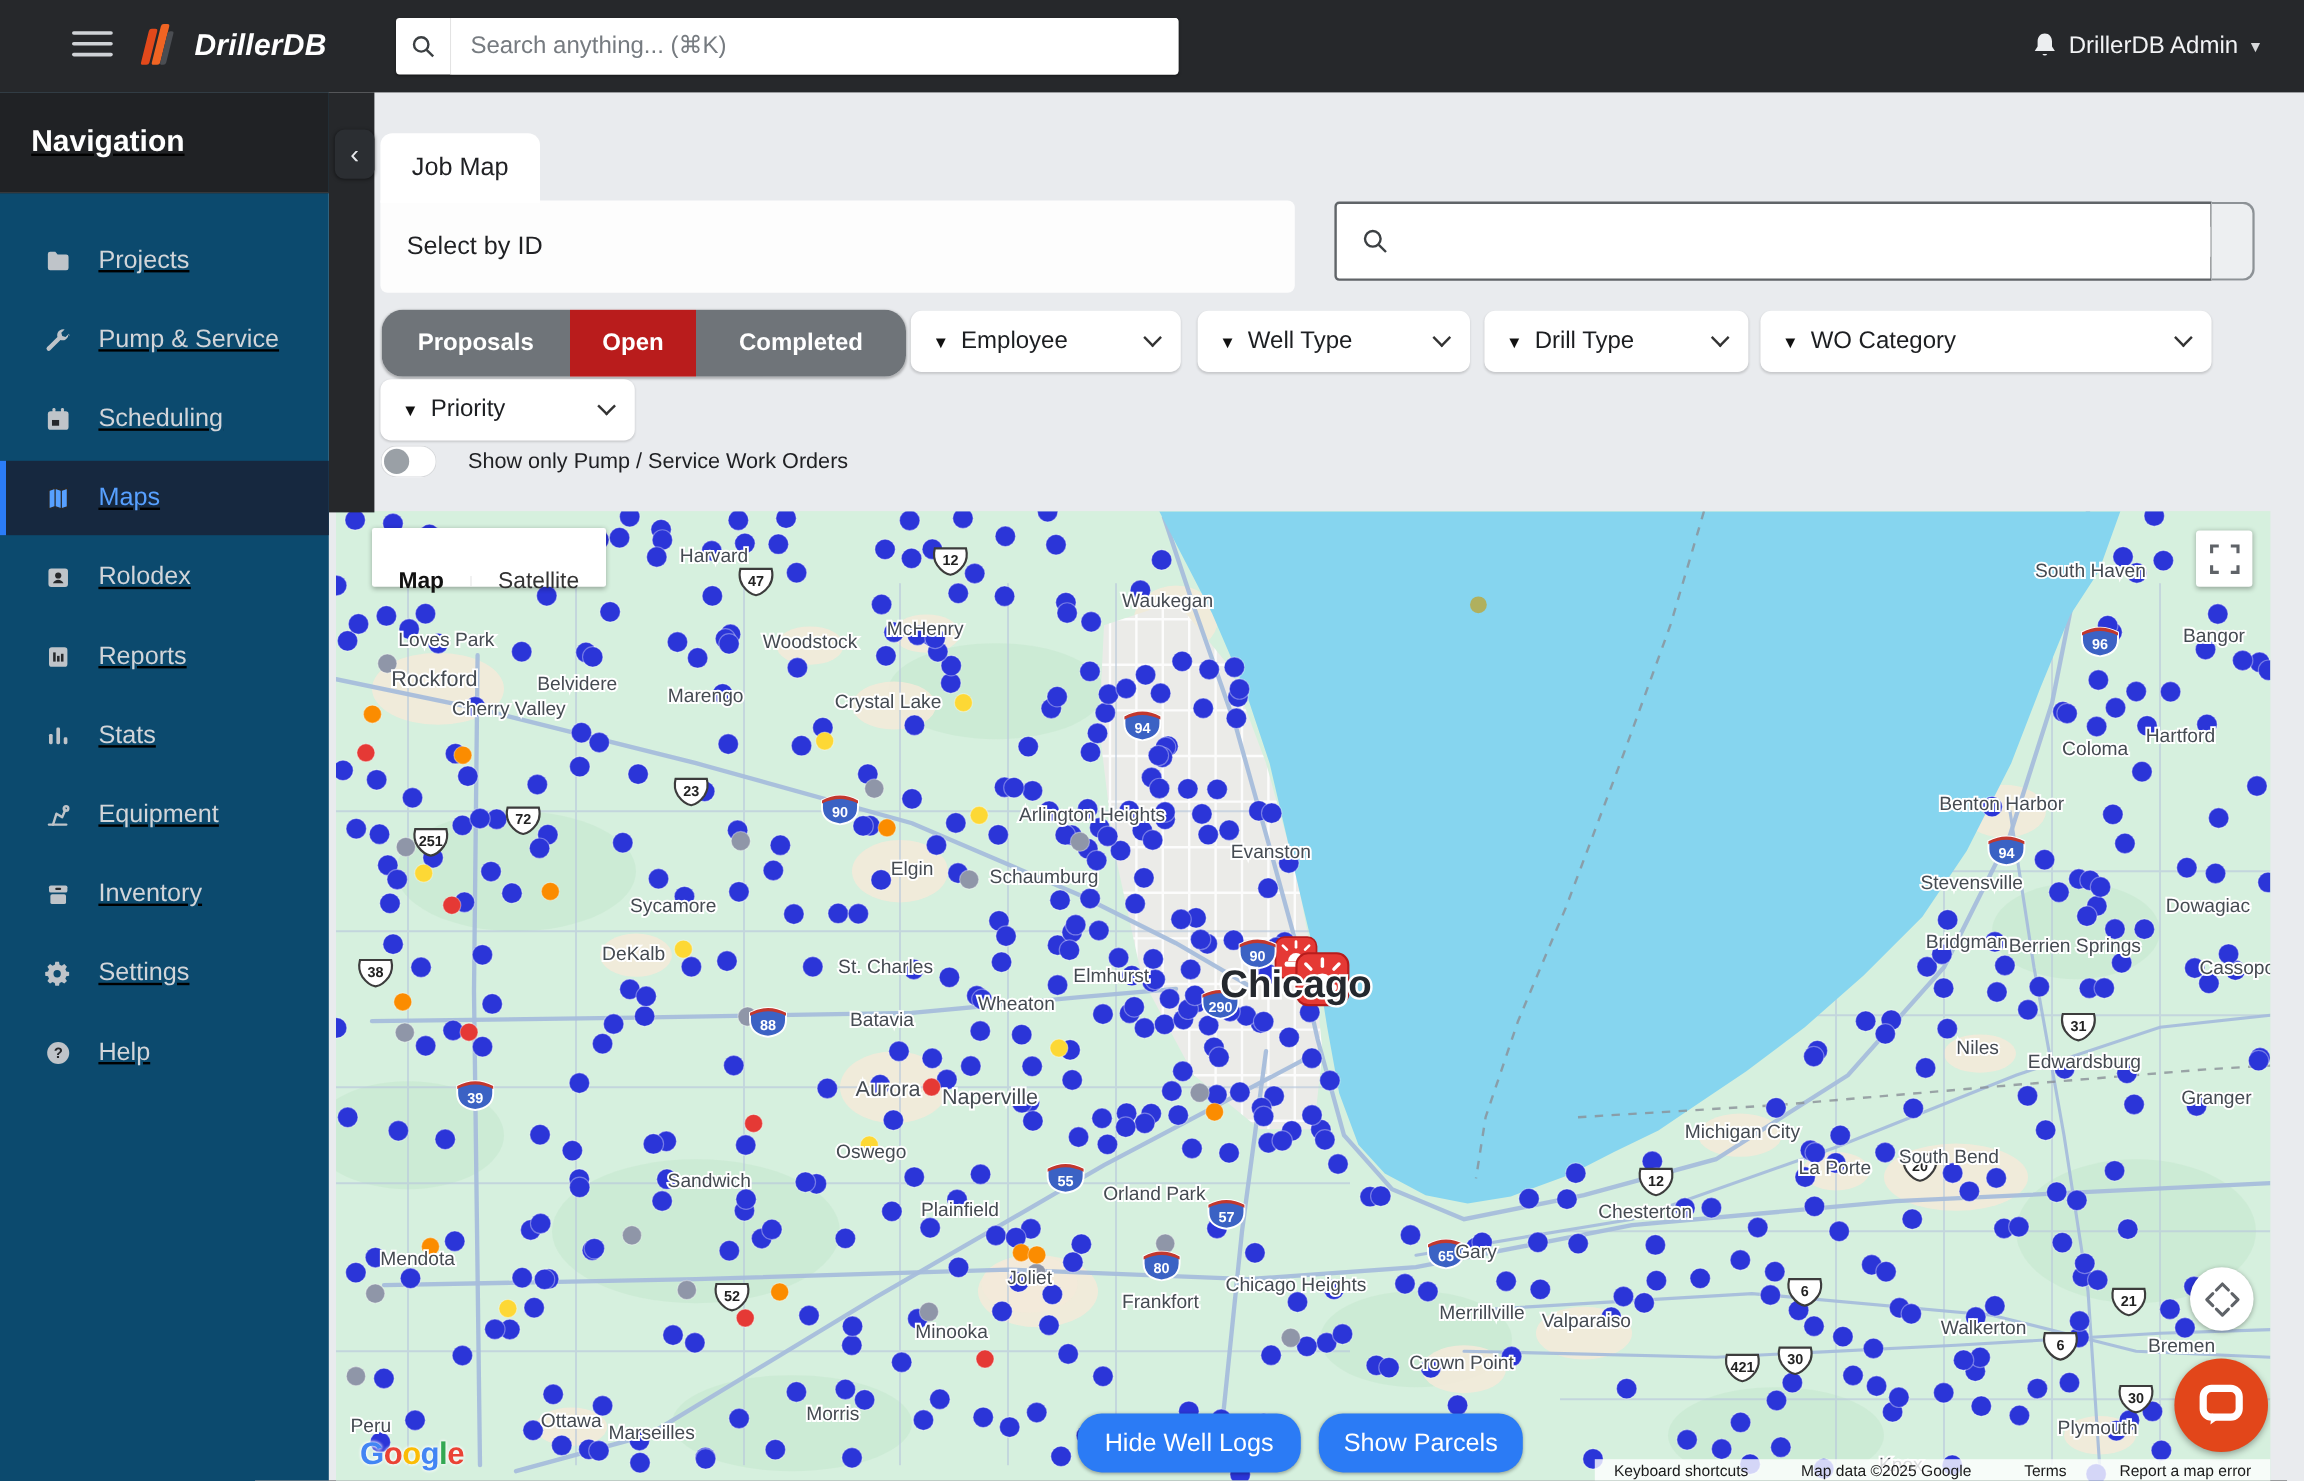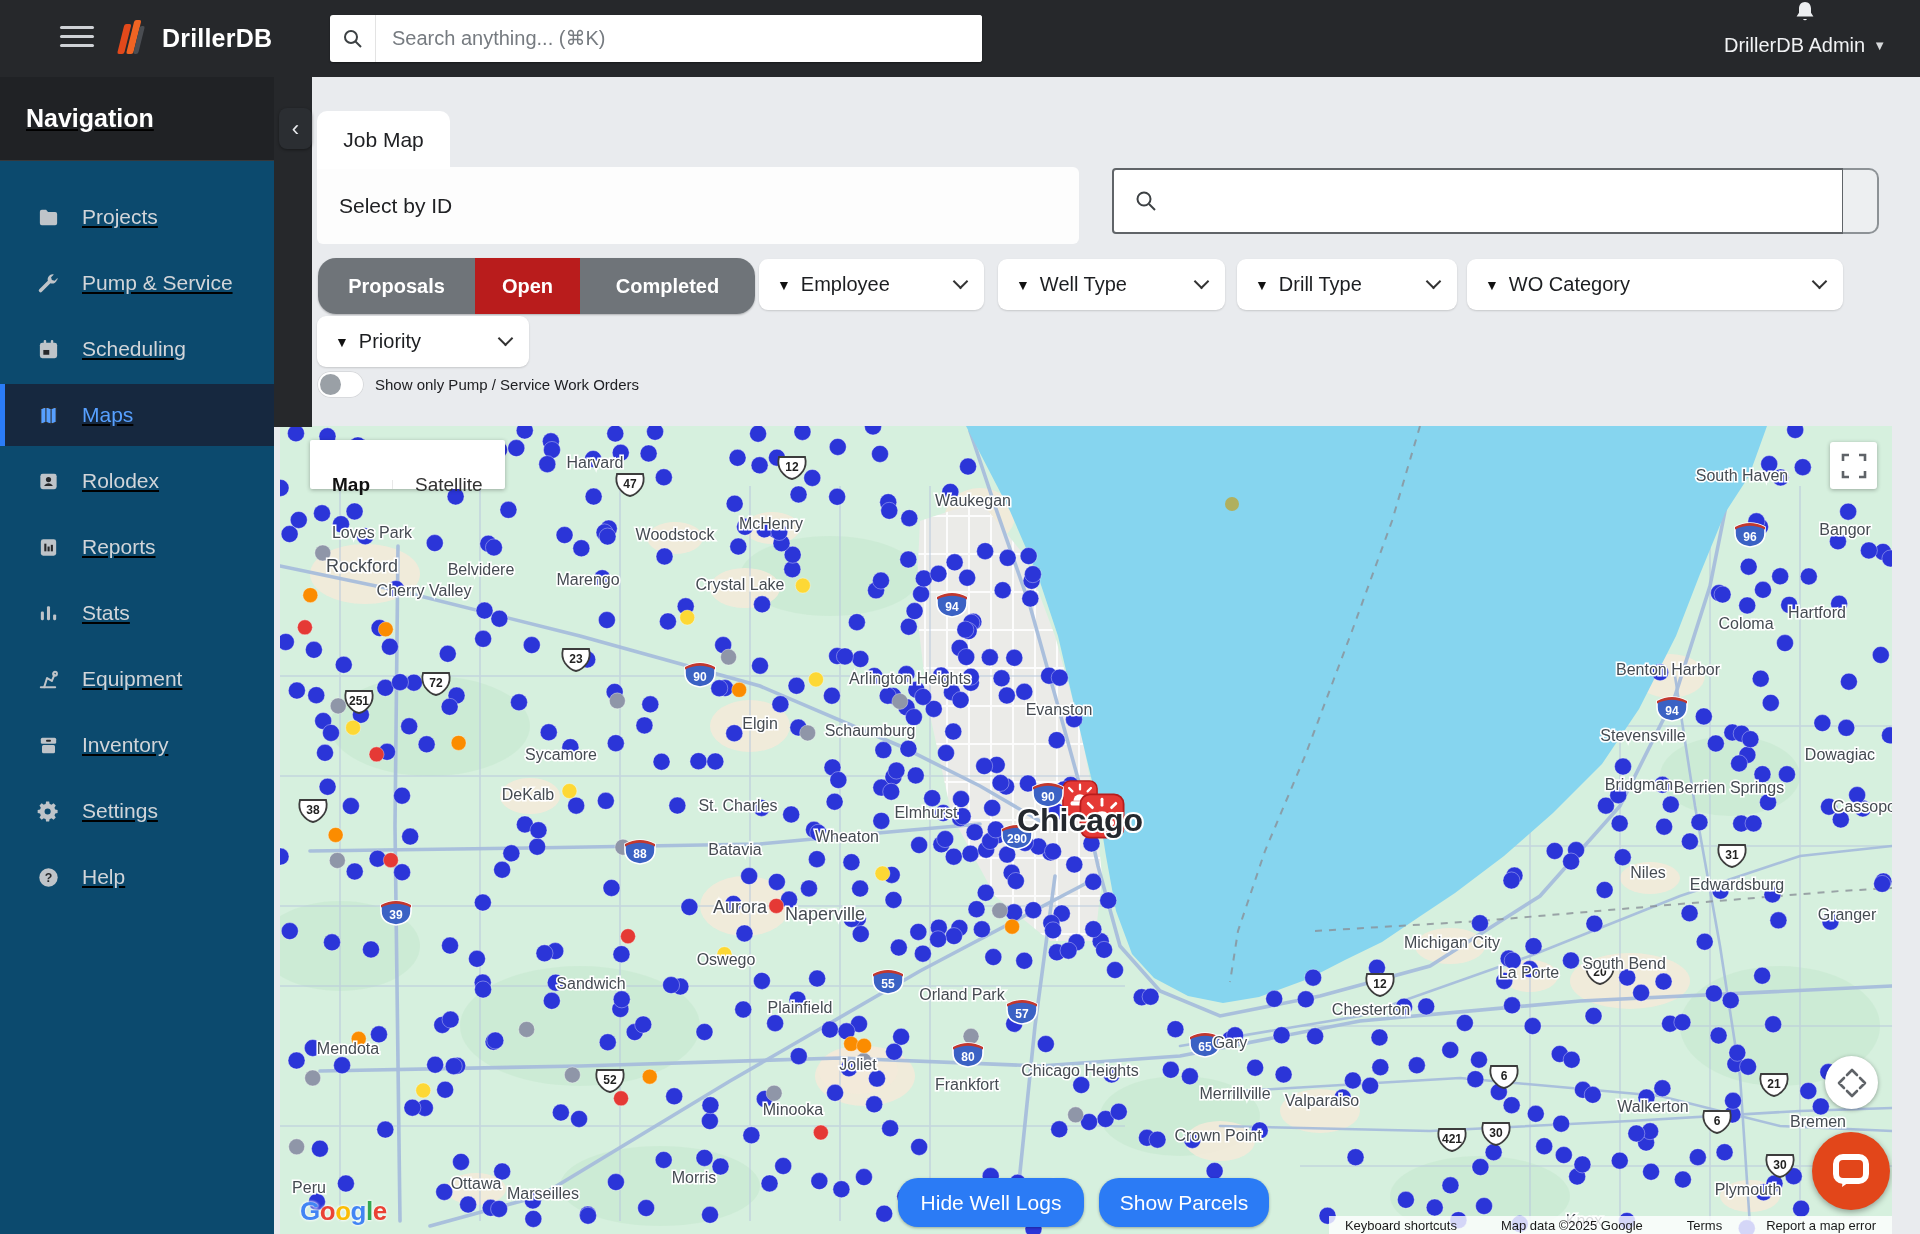--- a/index.html
+++ b/index.html
@@ -3,27 +3,27 @@
 <meta charset="utf-8">
 <style>
   html,body{margin:0;padding:0;background:#1b1d1f;}
   *{box-sizing:border-box;font-family:"Liberation Sans",sans-serif;}
   #app{position:relative;width:1920px;height:1234px;overflow:hidden;background:#e9ebee;}
 
   
   .topbar{position:absolute;left:0;top:0;width:1920px;height:77px;background:#26282b;z-index:30;}
   .hamburger{position:absolute;left:60px;top:26px;width:34px;height:24px;cursor:pointer;}
   .hamburger span{display:block;height:3px;background:#cfd2d6;border-radius:2px;margin-bottom:6px;}
-  .brand{position:absolute;left:112px;top:18px;display:flex;align-items:center;gap:14px;}
+  .brand{position:absolute;left:112px;top:18px;display:flex;align-items:center;gap:14px;font-style:italic;}
   .brand-name{color:#fff;font-size:25px;font-weight:700;letter-spacing:.2px;}
   .top-search{position:absolute;left:330px;top:15px;width:652px;height:47px;background:#fff;border-radius:3px;display:flex;align-items:stretch;box-shadow:0 1px 2px rgba(0,0,0,.4);}
   .top-search .sicon{width:46px;display:flex;align-items:center;justify-content:center;border-right:1px solid #e3e3e3;}
   .top-search input{flex:1;border:0;outline:0;font-size:20px;padding:0 16px;color:#222;border-radius:0 3px 3px 0;}
   .top-search input::placeholder{color:#767b80;}
-  .top-right{position:absolute;right:34px;top:0;height:77px;display:flex;align-items:center;gap:8px;flex-direction:column;}
+  .top-right{position:absolute;right:34px;top:0;height:77px;display:flex;align-items:center;gap:8px;}
   .userbtn{color:#f1f2f4;font-size:20px;display:flex;align-items:center;gap:8px;cursor:pointer;}
   .userbtn .caret{font-size:13px;color:#d6d8da;}
 
   
   .sidebar{position:absolute;left:0;top:77px;width:274px;height:1157px;background:#0c4a6e;z-index:25;text-decoration:underline;}
   .sidebar-strip{position:absolute;left:274px;top:77px;width:38px;height:350px;background:#26282b;z-index:24;}
   .nav-head{height:84px;display:flex;align-items:center;padding-left:26px;color:#fff;font-size:25px;font-weight:700;background:#202225;border-bottom:1px solid #36383b;}
   .side-items{padding-top:29px;}
   .side-item{height:54px;margin-bottom:12px;display:flex;align-items:center;padding-left:36px;gap:22px;color:#d2d5d9;font-size:21px;cursor:pointer;}
   .side-item .ic{width:24px;height:24px;color:#bfc4c9;display:flex;align-items:center;justify-content:center;}
@@ -43,21 +43,21 @@
   .seg.active{background:#b91c1c;}
 
   .dd{position:absolute;top:259px;height:51px;background:#fff;border-radius:9px;display:flex;align-items:center;padding:0 18px;font-size:20px;color:#1c1e21;box-shadow:0 1px 2px rgba(0,0,0,.15);cursor:pointer;z-index:5;}
   .dd .tri{font-size:14px;margin-right:10px;color:#111;}
   .dd .chev{margin-left:auto;width:11px;height:11px;border-right:2.2px solid #333;border-bottom:2.2px solid #333;transform:rotate(45deg);margin-top:-6px;}
   .dd.priority{left:317px;top:316px;width:212px;}
 
   .toggle-row{position:absolute;left:317px;top:371px;display:flex;align-items:center;z-index:5;}
   .toggle{width:47px;height:27px;background:#fff;border-radius:14px;position:relative;box-shadow:inset 0 0 0 1px #d8dadd;cursor:pointer;}
   .toggle .knob{position:absolute;left:3px;top:3px;width:21px;height:21px;border-radius:50%;background:#9aa0a6;}
-  .toggle-label{margin-left:11px;font-size:15px;color:#202124;}
+  .toggle-label{margin-left:26px;font-size:18px;color:#202124;}
 
   
   .map-wrap{position:absolute;left:280px;top:426px;width:1612px;height:808px;overflow:hidden;background:#d6f0de;z-index:4;}
   .map-wrap svg text{font-family:"Liberation Sans",sans-serif;}
   .maptype{position:absolute;left:30px;top:14px;height:49px;display:flex;background:#fff;box-shadow:0 1px 4px rgba(0,0,0,.3);border-radius:2px;z-index:8;}
   .maptype .mt{padding:0 22px;display:flex;align-items:center;font-size:19px;color:#111;cursor:pointer;margin-top:40px;}
   .maptype .mt.sel{font-weight:700;}
   .maptype .mt+.mt{border-left:1px solid #e8e8e8;color:#333;}
   .fs-btn{position:absolute;left:1550px;top:16px;width:47px;height:47px;background:#fff;border:0;border-radius:3px;box-shadow:0 1px 4px rgba(0,0,0,.3);cursor:pointer;display:flex;align-items:center;justify-content:center;z-index:8;}
   .map-blue-btn{position:absolute;top:752px;height:49px;border:0;border-radius:20px;background:#2b7bf5;color:#fff;font-size:21px;font-weight:500;cursor:pointer;box-shadow:0 1px 3px rgba(0,0,0,.3);z-index:8;}

